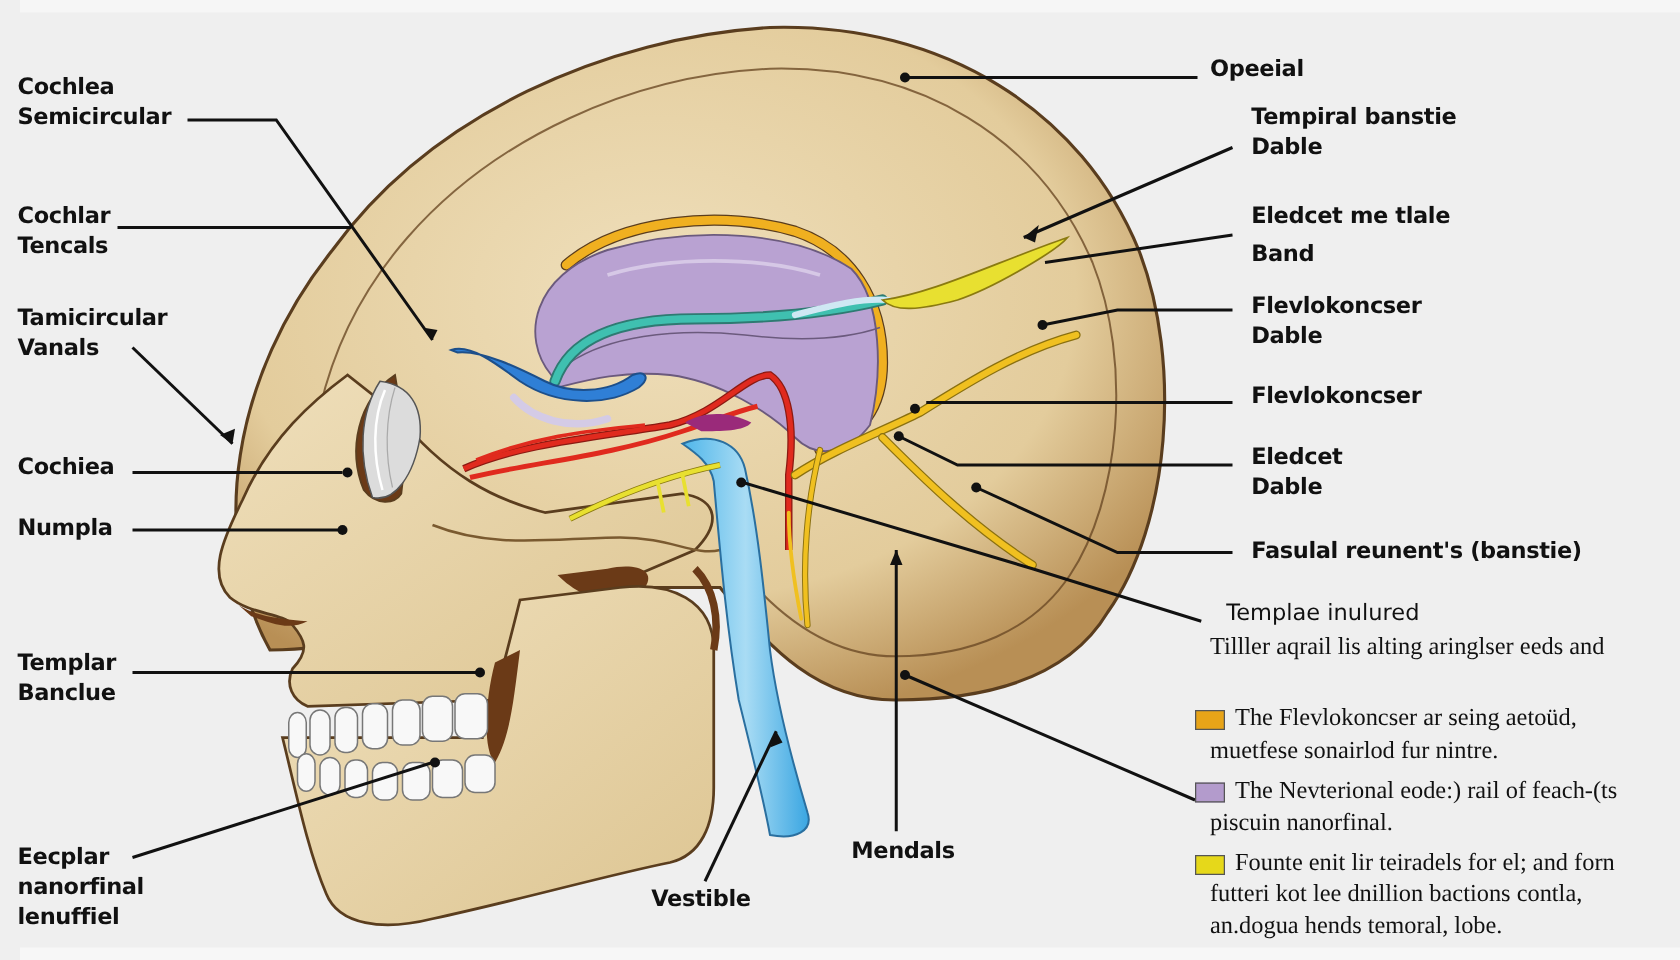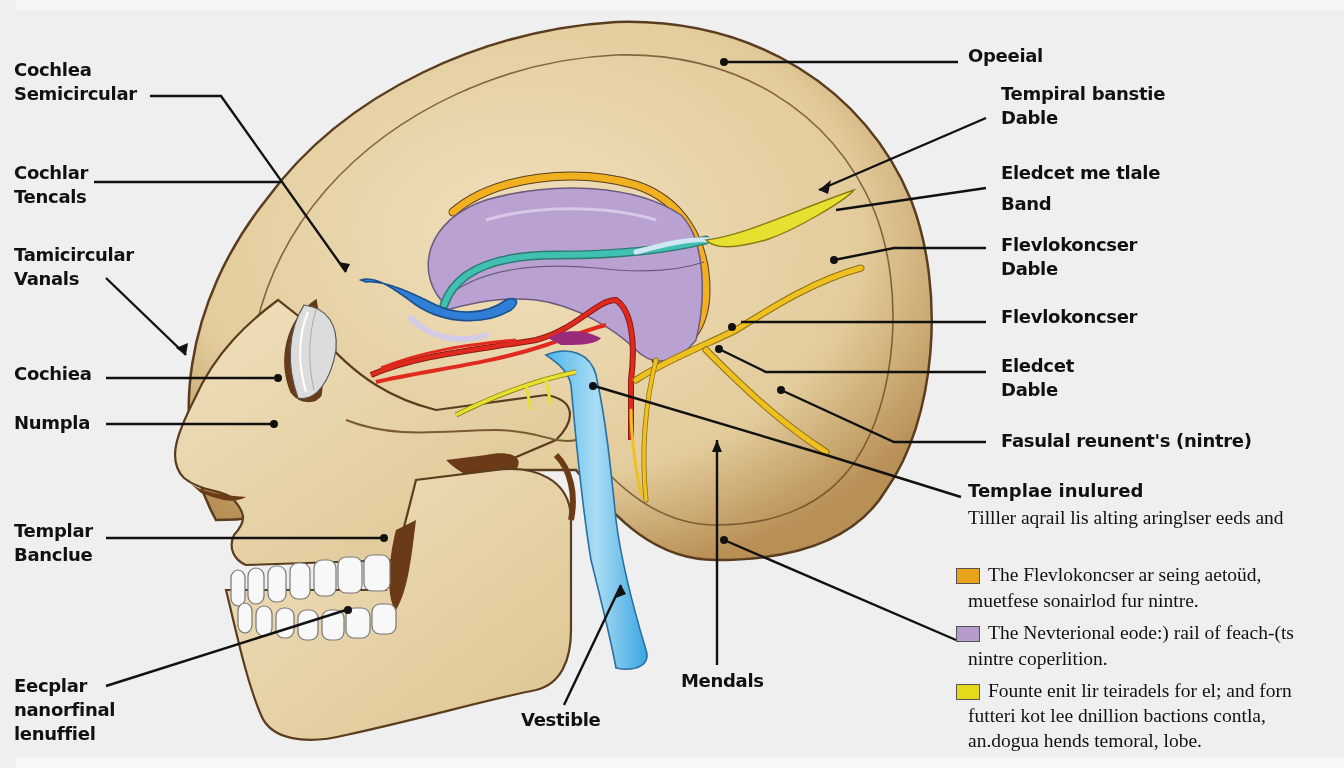--- a/index.html
+++ b/index.html
@@ -1,21 +1,21 @@
 <!DOCTYPE html>
 <html><head>
 <meta charset="utf-8">
 <style>
   html, body { margin:0; padding:0; }
   body { width:1344px; height:768px; background:#efefef; position:relative; overflow:hidden;
          font-family:"Liberation Sans", sans-serif; }
   #stage { position:absolute; left:16px; top:0; width:1344px; height:716px; }
   .lbl { position:absolute; font-family:"DejaVu Sans", sans-serif; font-weight:bold; font-size:18px;
          color:#111; line-height:24px; white-space:nowrap; letter-spacing:-0.3px; }
-  .legend-title { position:absolute; font-family:"DejaVu Sans", sans-serif; font-weight:bold; font-size:18px; color:#111; }
+  .legend-title { position:absolute; font-family:"DejaVu Sans", sans-serif; font-weight:normal; font-size:18px; color:#111;margin-left:13px; }
   .legend-text { position:absolute; font-family:Liberation Serif, serif; font-size:19.5px; color:#111; line-height:24px; white-space:nowrap; }
   .swatch { position:absolute; width:22px; height:14px; border:1px solid #555; }
   .bottom-band { position:absolute; left:0; top:758px; width:1344px; height:10px; background:#f7f7f7; }
   .top-band { position:absolute; left:0; top:0; width:1344px; height:10px; background:#f6f6f6; }
 </style>
 </head>
 <body>
 
 <div id="stage">
   <div class="top-band"></div>
@@ -214,35 +214,35 @@
     <div>Dable</div>
   </div>
   <div class="lbl" style="left:985px;top:305px">
     <div>Flevlokoncser</div>
   </div>
   <div class="lbl" style="left:985px;top:354px">
     <div>Eledcet</div>
     <div>Dable</div>
   </div>
   <div class="lbl" style="left:985px;top:429px">
-    <div>Fasulal reunent's (nintre)</div>
+    <div>Fasulal reunent's (banstie)</div>
   </div>
 
   <div>
     <div class="legend-title" style="left:952px;top:480px">Templae inulured</div>
     <div class="legend-text" style="left:952px;top:506px">
       <div>Tilller aqrail lis alting aringlser eeds and</div>
     </div>
 
     <div class="swatch" style="left: 940px; top: 568px; background: rgb(232, 164, 24);"></div>
     <div class="legend-text" style="left:972px;top:563px">The Flevlokoncser ar seing aetoüd,</div>
     <div class="legend-text" style="left:952px;top:589px">muetfese sonairlod fur nintre.</div>
 
     <div class="swatch" style="left: 940px; top: 626px; background: rgb(179, 155, 204);"></div>
     <div class="legend-text" style="left:972px;top:621px">The Nevterional eode:) rail of feach-(ts</div>
-    <div class="legend-text" style="left:952px;top:647px">nintre coperlition.</div>
+    <div class="legend-text" style="left:952px;top:647px">piscuin nanorfinal.</div>
 
     <div class="swatch" style="left: 940px; top: 684px; background: rgb(230, 216, 26);"></div>
     <div class="legend-text" style="left:972px;top:679px">Founte enit lir teiradels for el; and forn</div>
     <div class="legend-text" style="left:952px;top:704px">futteri kot lee dnillion bactions contla,</div>
     <div class="legend-text" style="left:952px;top:729px">an.dogua hends temoral, lobe.</div>
   </div>
 </div>
 
 </body></html>

